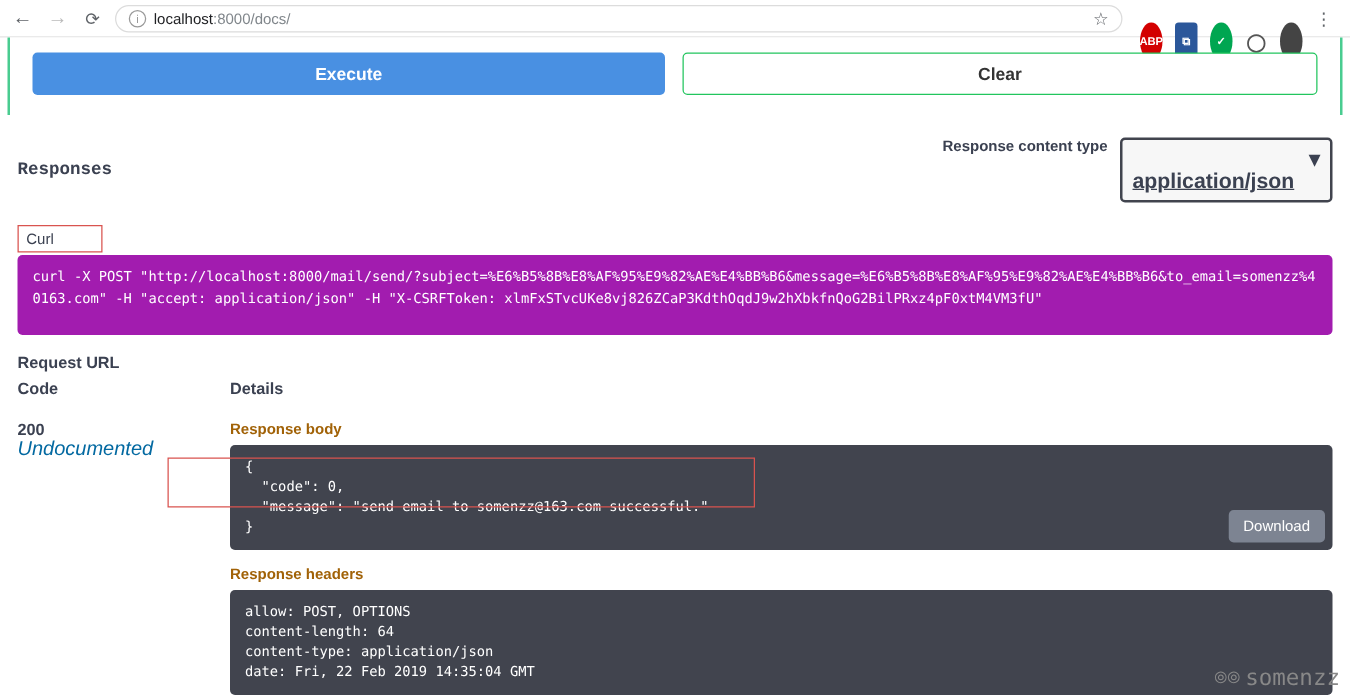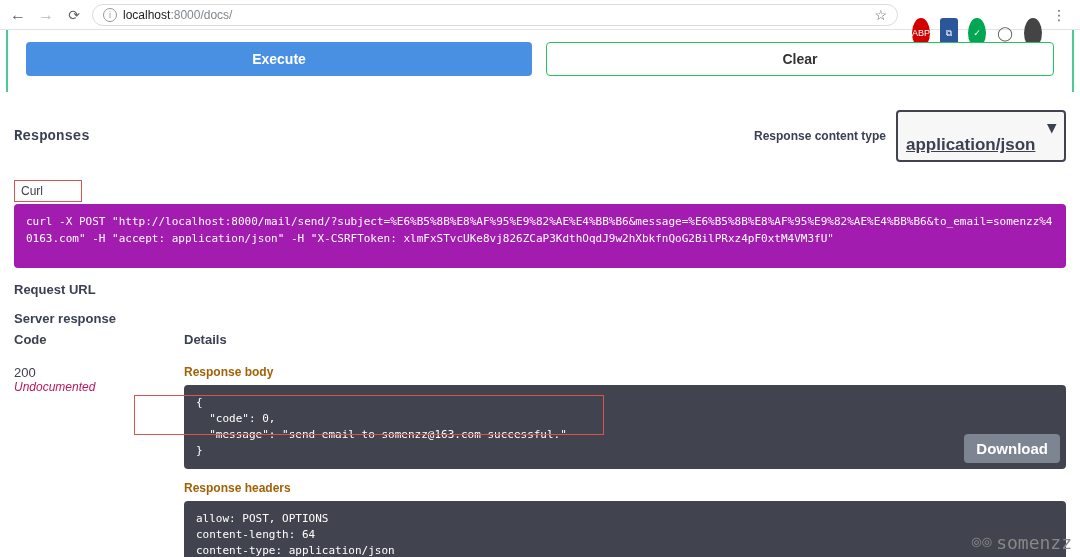--- a/index.html
+++ b/index.html
@@ -9,64 +9,64 @@
 .chrome-bar { height:30px; background:#fff; border-bottom:1px solid #e3e3e3; display:flex; align-items:center; padding:0 8px; gap:8px; }
 .nav-arrow { width:20px; text-align:center; color:#5f6368; font-size:16px; cursor:pointer; }
 .nav-arrow.disabled { color:#bbb; }
 .reload { width:20px; text-align:center; color:#5f6368; font-size:14px; cursor:pointer; }
 .url-bar { flex:1; height:22px; border:1px solid #dcdcdc; border-radius:11px; display:flex; align-items:center; padding:0 10px; font-size:12px; color:#555; gap:6px; }
 .url-info { width:14px; height:14px; border:1px solid #999; border-radius:50%; display:flex; align-items:center; justify-content:center; font-size:9px; color:#999; }
 .url-host { color:#202124; }
 .url-path { color:#80868b; }
 .star { color:#5f6368; font-size:14px; }
 .ext-icons { display:flex; gap:10px; align-items:center; padding:0 6px; }
-.ext-icon { width:18px; height:30px; border-radius:3px; display:flex; align-items:center; justify-content:center; font-size:9px; font-weight:normal; color:#fff;margin-top:37px; }
+.ext-icon { width:18px; height:30px; border-radius:3px; display:flex; align-items:center; justify-content:center; font-size:9px; font-weight:bold; color:#fff;margin-top:37px; }
 .ext-abp { background:#d30000; border-radius:50%; }
 .ext-blue { background:#2b579a; }
 .ext-green { background:#00a651; border-radius:50%; }
 .ext-shield { color:#555; background:none; font-size:14px; }
 .ext-avatar { background:#444; border-radius:50%; }
 .ext-menu { color:#5f6368; font-size:14px; }
 
 
 .page { padding:0; }
 .green-border { border-left:2px solid #49cc90; border-right:2px solid #49cc90; background:#fff; margin:0 6px; }
 .action-row { display:flex; gap:14px; padding:12px 18px 16px; }
 .btn { flex:1; height:34px; border-radius:4px; font-size:14px; font-weight:bold; display:flex; align-items:center; justify-content:center; cursor:pointer; }
 .btn-execute { background:#4990e2; color:#fff; border:none; }
 .btn-clear { background:#fff; color:#333; border:1px solid #22c55e; }
 
 .responses-bar { display:flex; align-items:center; justify-content:space-between; padding:10px 14px; background:#fff; margin-top:8px; }
 .responses-title { font-weight:bold; color:#3b4151; font-size:14px;font-family:Liberation Mono, monospace; }
-.content-type-wrap { display:flex; align-items:center; gap:10px; font-size:12px; font-weight:bold; color:#3b4151; }
+.content-type-wrap { display:flex; align-items:flex-start; gap:10px; font-size:12px; font-weight:bold; color:#3b4151; }
 .content-type-select { border:2px solid #41444e; border-radius:4px; padding:23px 28px 5px 8px; font-size:17px; font-weight:bold; background:#f7f7f7; position:relative; min-width:170px;text-decoration:underline; }
 .content-type-select::after { content:"▾"; position:absolute; right:8px; top:5px; }
 
 .section-pad { padding:8px 14px 0; }
 .curl-label { display:inline-block; border:1px solid #d9534f; padding:3px 38px 3px 6px; font-size:12px; color:#3b4151; margin-bottom:2px; }
 .dark-box { background:#a21caf; color:#fff; font-family:Consolas,Monaco,monospace; font-size:11px; padding:10px 12px; border-radius:4px; white-space:pre-wrap; word-break:break-all; line-height:1.5; }
 .dark-box.tall { min-height:64px; }
 
 .sub-label { font-weight:bold; font-size:13px; color:#3b4151; margin:14px 0 6px; }
 .url-box { background:#41444e; color:#fff; font-family:Consolas,Monaco,monospace; font-size:11px; padding:8px 10px; border-radius:4px; word-break:break-all; }
 
 .resp-table { display:flex; margin-top:6px; }
 .resp-col-code { width:170px; font-weight:bold; font-size:13px; color:#3b4151; }
 .resp-col-det { flex:1; font-weight:bold; font-size:13px; color:#3b4151; }
 .resp-row { display:flex; margin-top:18px; }
 .code-cell { width:170px; }
-.code-val { font-weight:normal; color:#3b4151; font-size:13px; }
-.code-desc { font-style:italic; color:#be185d; font-size:12px; }
+.code-val { font-weight:bold; color:#3b4151; font-size:13px; }
+.code-desc { font-style:italic; color:#0369a1; font-size:16px; }
 .det-cell { flex:1; position:relative; }
 .body-label { font-weight:bold; font-size:12px; color:#a16207; margin-bottom:6px; }
 
 .body-box-wrap { position:relative; }
 .body-box { background:#41444e; color:#fff; font-family:Consolas,Monaco,monospace; font-size:11px; padding:10px 12px; border-radius:4px; white-space:pre; line-height:1.45; word-break:break-all; min-height:60px; }
 .red-rect { position:absolute; border:1px solid #d9534f; pointer-events:none; left:-50px; top:10px; width:470px; height:40px; }
-.download-btn { position:absolute; right:6px; bottom:6px; background:#7d8492; color:#fff; border:none; border-radius:4px; padding:6px 12px; font-size:15px; font-weight:bold; cursor:pointer; }
+.download-btn { position:absolute; right:6px; bottom:6px; background:#7d8492; color:#fff; border:none; border-radius:4px; padding:6px 12px; font-size:12px; font-weight:normal; cursor:pointer; }
 
 .watermark { position:absolute; right:8px; bottom:4px; display:flex; align-items:center; gap:4px; color:#888; font-size:18px; font-family:monospace; pointer-events:none; }
 .watermark .dots { font-size:13px; }
 </style>
 </head>
 <body>
 
 <div class="chrome-bar">
   <span class="nav-arrow">←</span>
   <span class="nav-arrow disabled">→</span>
@@ -102,21 +102,20 @@
       <div class="content-type-select">application/json</div>
     </div>
   </div>
 
   <div class="section-pad">
     <div class="curl-label">Curl</div>
     <div class="dark-box tall">curl -X POST "http://localhost:8000/mail/send/?subject=%E6%B5%8B%E8%AF%95%E9%82%AE%E4%BB%B6&amp;message=%E6%B5%8B%E8%AF%95%E9%82%AE%E4%BB%B6&amp;to_email=somenzz%40163.com" -H "accept: application/json" -H "X-CSRFToken: xlmFxSTvcUKe8vj826ZCaP3KdthOqdJ9w2hXbkfnQoG2BilPRxz4pF0xtM4VM3fU"</div>
 
     <div class="sub-label">Request URL</div>
 
-    <div class="sub-label">Server response</div>
 
     <div class="resp-table">
       <div class="resp-col-code">Code</div>
       <div class="resp-col-det">Details</div>
     </div>
 
     <div class="resp-row">
       <div class="code-cell">
         <div class="code-val">200</div>
         <div class="code-desc">Undocumented</div>

